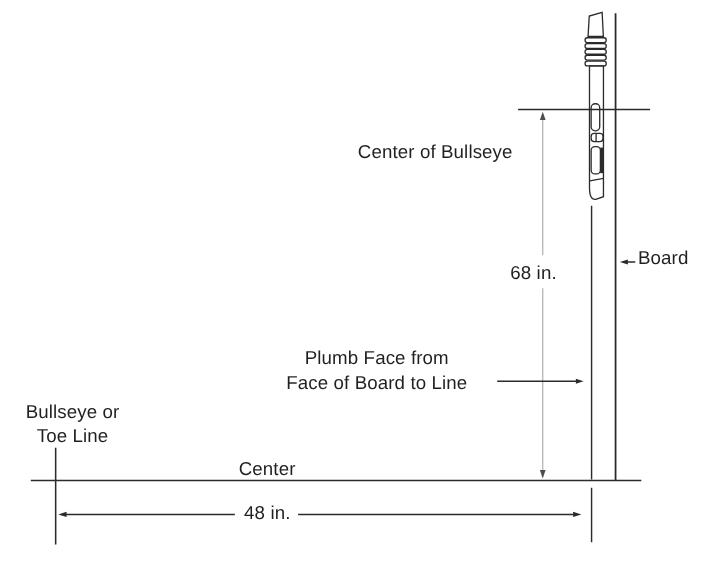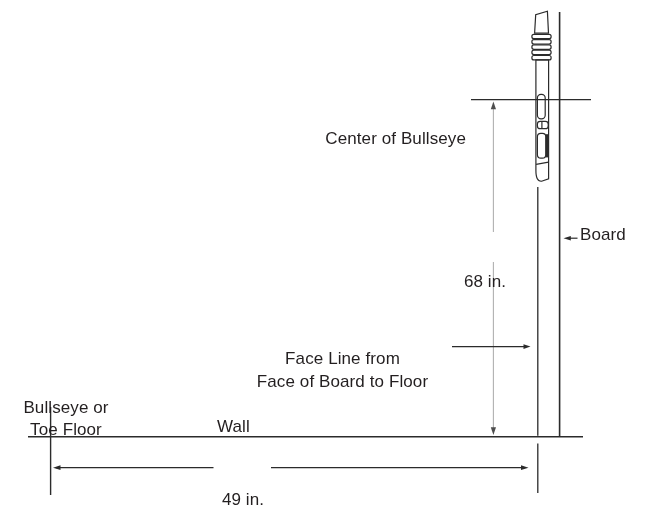--- a/index.html
+++ b/index.html
@@ -22,21 +22,21 @@
     top: 0;
   }
   .lbl {
     position: absolute;
     font-size: 17px;
     line-height: 20px;
     color: #231f20;
     white-space: nowrap;
     letter-spacing: 0.1px;
   }
-  .lbl.center { text-align: center; white-space: normal; margin-top: 33px; }
+  .lbl.center { text-align: center; white-space: normal; }
   .lbl.right  { text-align: right; }
   .two-line { line-height: 23px; }
   .two-line-tight { line-height: 22px; }
   .block { display: block; }
 </style>
 </head>
 <body>
 
 <div id="stage">
 
@@ -104,26 +104,26 @@
     </g>
   </svg>
 
   <div class="lbl right" style="left:318px; top:86.5px; width:148px;margin-top:42px;">Center of Bullseye</div>
 
   <div class="lbl center" style="left:459px; top:239px; width:52px;">68 in.</div>
 
   <div class="lbl" style="left:580px; top:225px;">Board</div>
 
   <div class="lbl center two-line" style="left:242px; top:313.5px; width:201px;">
-    <span class="block">Face Line from</span>
-    <span class="block">Face of Board to Floor</span>
+    <span class="block">Plumb Face from</span>
+    <span class="block">Face of Board to Line</span>
   </div>
 
   <div class="lbl center two-line-tight" style="left:12px; top:364px; width:108px;">
     <span class="block">Bullseye or</span>
-    <span class="block">Toe Floor</span>
+    <span class="block">Toe Line</span>
   </div>
 
-  <div class="lbl" style="left:217px; top:416.5px;">Wall</div>
+  <div class="lbl" style="left:217px; top:416.5px;">Center</div>
 
-  <div class="lbl center" style="left:213px; top:457px; width:60px;">49 in.</div>
+  <div class="lbl center" style="left:213px; top:457px; width:60px;">48 in.</div>
 
 </div>
 
 </body></html>

